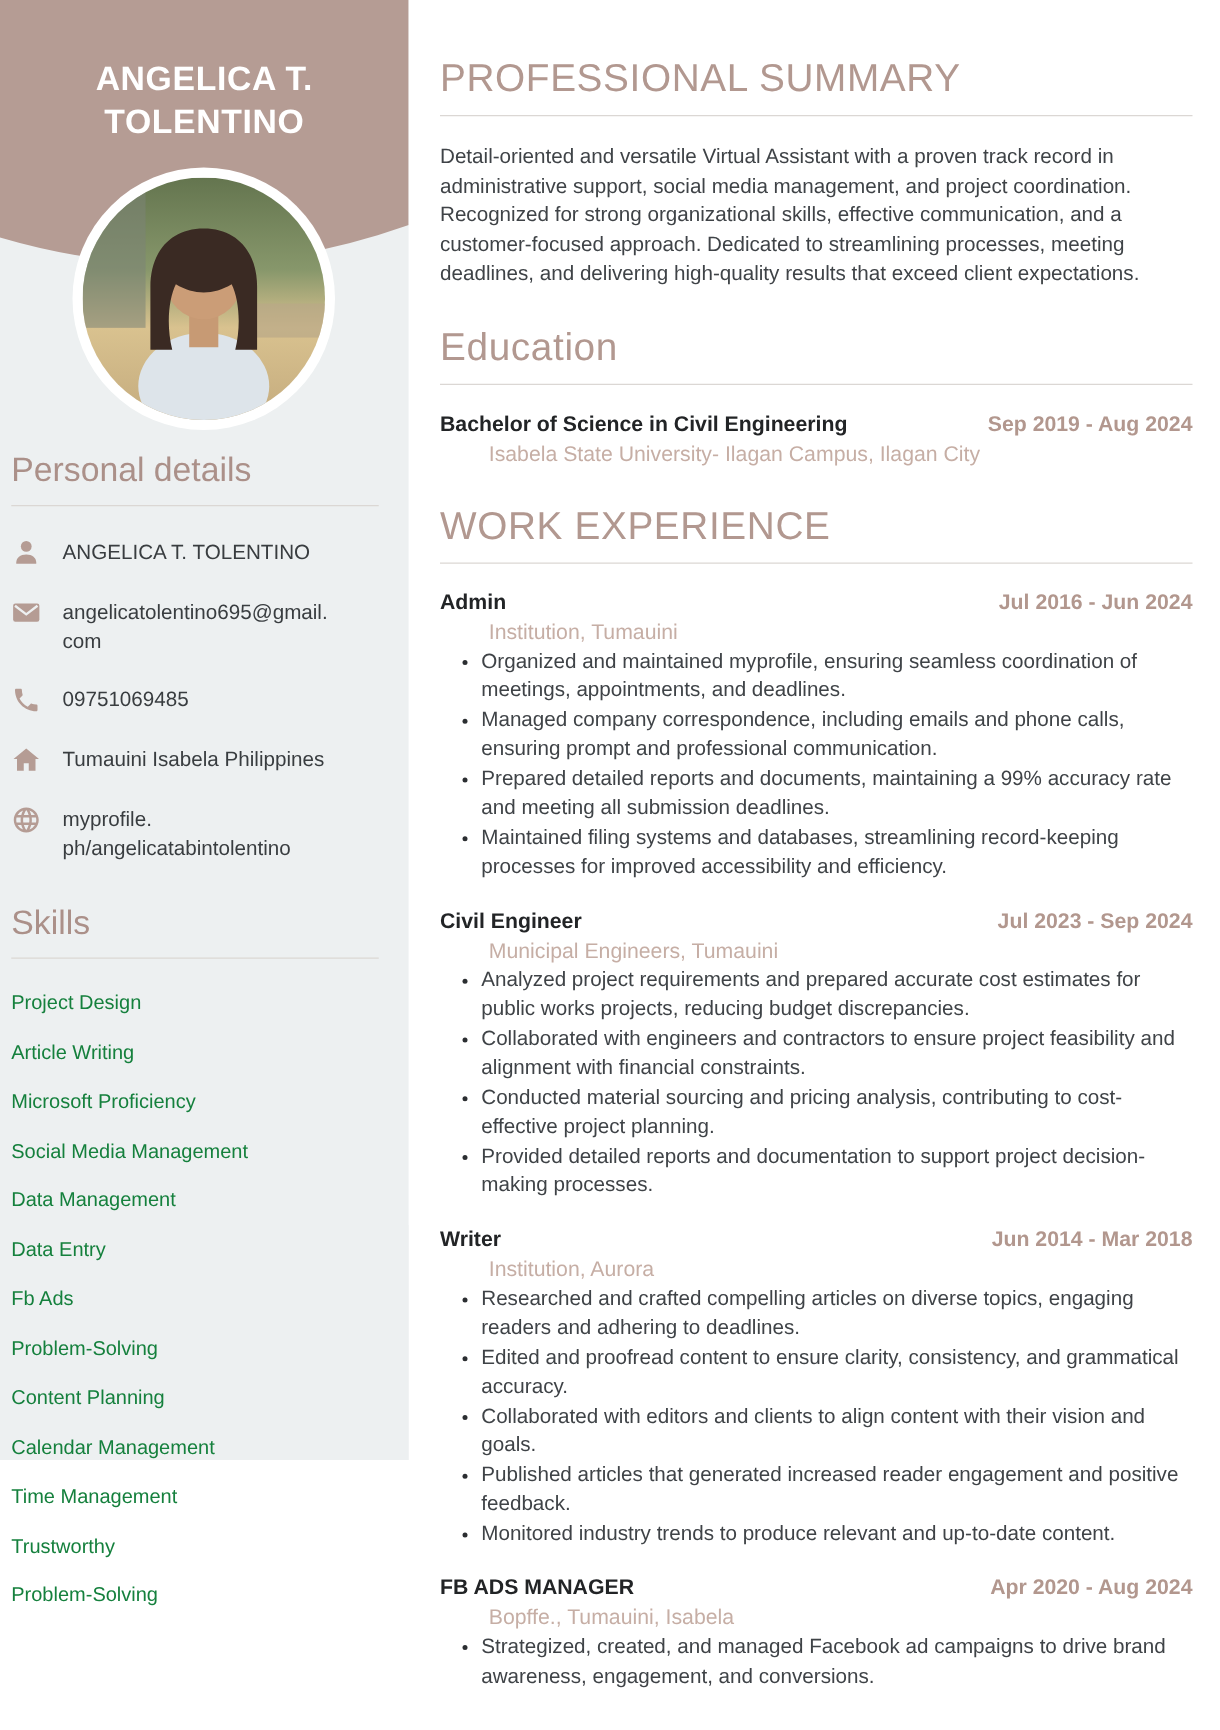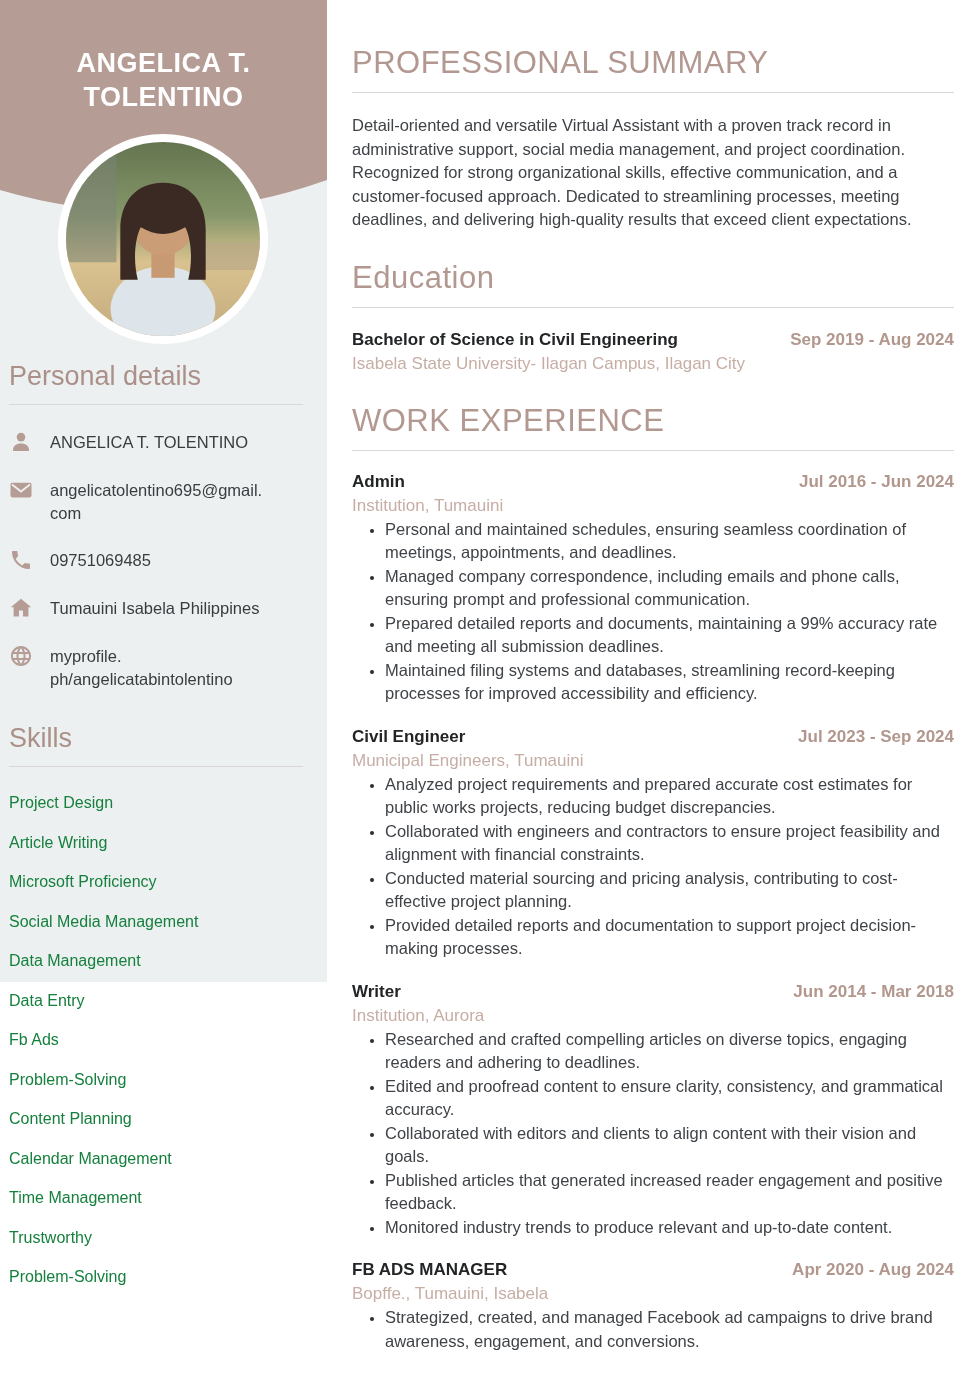--- a/index.html
+++ b/index.html
@@ -12,21 +12,21 @@
     --title-dark:#222426;
     --side-bg:#edf0f1;
     --rule:#dbd7d4;
   }
   *{margin:0;padding:0;box-sizing:border-box;}
   html,body{background:#ffffff;}
   body{font-family:"Liberation Sans", sans-serif;}
   .page{position:relative;width:976px;height:1384px;background:#ffffff;overflow:hidden;}
 
   
-  .sidebar{position:absolute;left:0;top:0;width:327px;height:982px;background:var(--side-bg);}
+  .sidebar{position:absolute;left:0;top:0;width:327px;height:1168px;background:var(--side-bg);}
   .side-header{position:relative;width:327px;height:230px;}
   .side-header svg{position:absolute;left:0;top:0;display:block;}
   .side-name{position:relative;z-index:2;padding:46px 28px 0 28px;text-align:center;
     color:#ffffff;font-size:27px;font-weight:bold;line-height:34px;letter-spacing:.5px;}
   .photo-wrap{position:absolute;z-index:3;top:134px;left:58px;width:210px;height:210px;
     border-radius:50%;background:#ffffff;padding:8px;box-shadow:0 0 0 0 rgba(0,0,0,0);}
   .photo{width:194px;height:194px;border-radius:50%;overflow:hidden;display:block;}
   .photo svg{display:block;width:100%;height:100%;}
   .side-content{position:relative;z-index:2;margin-top:128px;padding:0 24px 0 9px;}
   .side-h2{font-size:27px;font-weight:400;color:var(--accent-dark);line-height:36px;}
@@ -44,21 +44,21 @@
   .main{position:absolute;left:327px;top:0;width:649px;height:980px;background:#ffffff;
     padding:44px 22px 0 25px;}
   .main-h2{font-size:31px;font-weight:400;color:var(--heading);line-height:38px;letter-spacing:.5px;}
   .main-rule{border:0;border-top:1px solid var(--rule);margin:10px 0 0 0;}
   .summary-text{margin-top:21px;font-size:16.5px;line-height:23.5px;color:var(--body);}
   .section{margin-top:27px;}
   .entry{margin-top:20px;}
   .entry-head{display:flex;justify-content:space-between;align-items:baseline;}
   .entry-title{font-size:17px;font-weight:bold;color:var(--title-dark);line-height:23px;}
   .entry-date{font-size:17px;font-weight:bold;color:var(--date);white-space:nowrap;line-height:23px;}
-  .entry-sub{font-size:17px;color:var(--subtitle);line-height:23px;margin-top:1px;}
+  .entry-sub{font-size:17px;color:var(--subtitle);line-height:23px;margin-top:1px;margin-left:39px;}
   .job{margin-top:19px;}
   .job ul{margin:1px 0 0 0;padding-left:33px;}
   .job li{font-size:16.5px;line-height:23.5px;color:var(--body);}
   .job li::marker{color:#2b2e31;font-size:13px;}
 </style>
 </head>
 <body>
 
 <div class="page">
 
@@ -202,21 +202,21 @@
       <h2 class="main-h2">WORK EXPERIENCE</h2>
       <hr class="main-rule">
       <div id="job-list">
           <article class="entry job">
             <div class="entry-head">
               <span class="entry-title">Admin</span>
               <span class="entry-date">Jul 2016 - Jun 2024</span>
             </div>
             <div class="entry-sub">Institution, Tumauini</div>
             <ul>
-              <li>Personal and maintained schedules, ensuring seamless coordination of meetings, appointments, and deadlines.</li>
+              <li>Organized and maintained myprofile, ensuring seamless coordination of meetings, appointments, and deadlines.</li>
               <li>Managed company correspondence, including emails and phone calls, ensuring prompt and professional communication.</li>
               <li>Prepared detailed reports and documents, maintaining a 99% accuracy rate and meeting all submission deadlines.</li>
               <li>Maintained filing systems and databases, streamlining record-keeping processes for improved accessibility and efficiency.</li>
             </ul>
           </article>
           <article class="entry job">
             <div class="entry-head">
               <span class="entry-title">Civil Engineer</span>
               <span class="entry-date">Jul 2023 - Sep 2024</span>
             </div>

